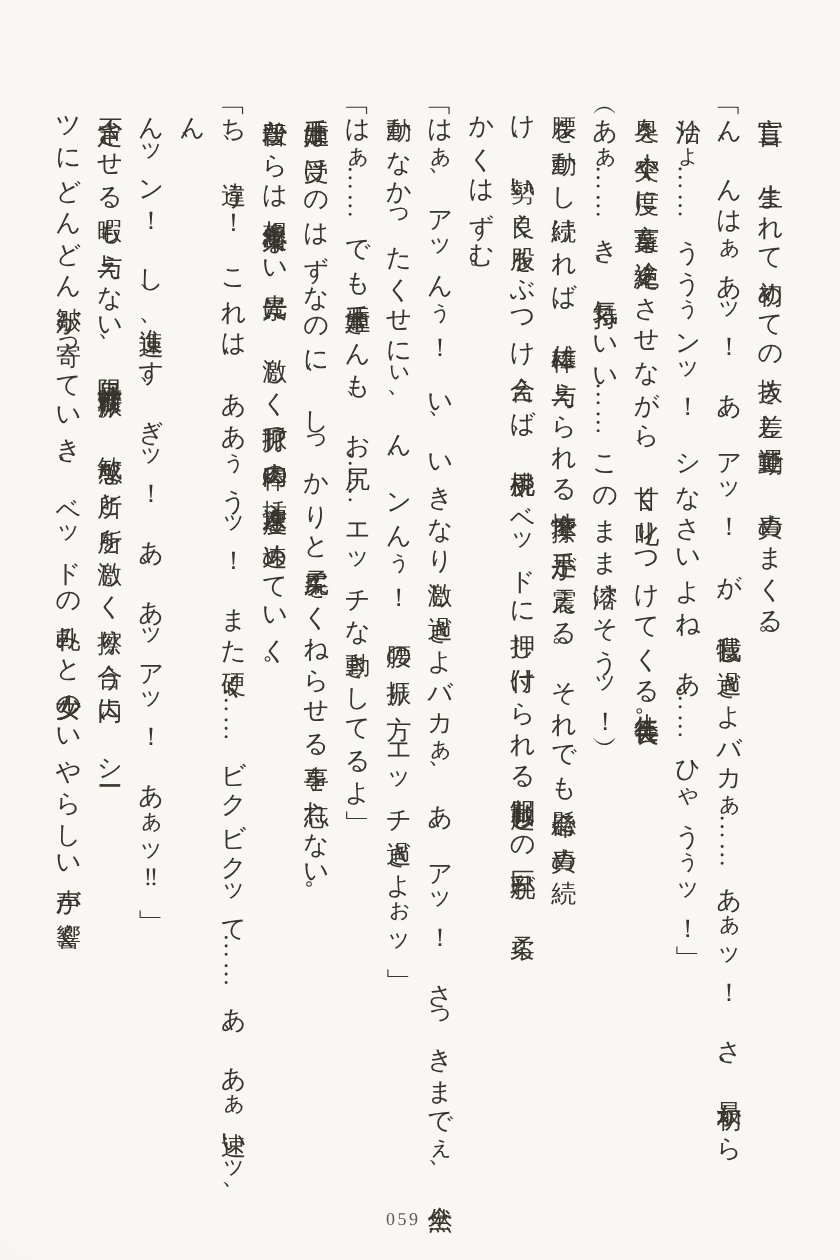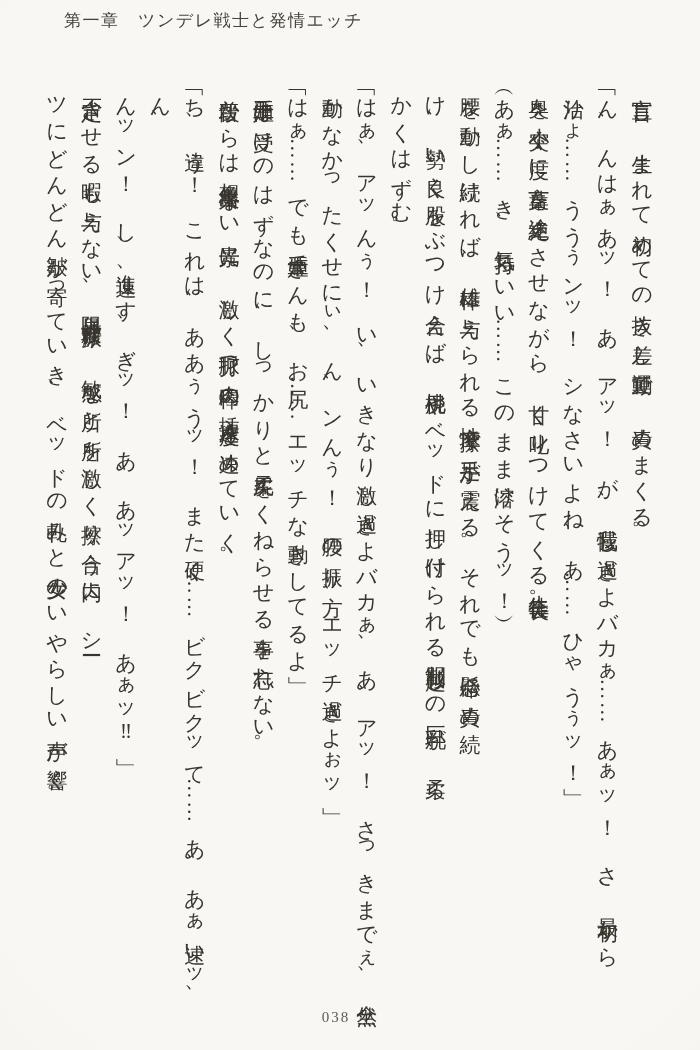--- a/index.html
+++ b/index.html
@@ -48,21 +48,20 @@
     font-size: 15px;
     letter-spacing: 2px;
     color: #5e5a52;
   }
 </style>
 </head>
 <body>
 
 <div class="page">
 
-  <div class="chapter-header">第一章　ツンデレ戦士と発情エッチ</div>
 
   <div class="text-block">
     <p>宣言し、生まれて初めての抜き差し運動で、責めまくる。</p>
     <p>「ん、んはぁあッ！　あ、アッ！　が、我慢し過ぎよバカぁ……あぁッ！　さ、最初から</p>
     <p>治りょ……ううぅンッ！　シなさいよね、あ……ひゃうぅッ！」</p>
     <p>奥を小突く度に言葉を途絶えさせながら、甘く叱りつけてくる生徒会長。</p>
     <p>（あぁ……き、気持ちいい……このまま溶けそうッ！）</p>
     <p>腰を動かし続ければ、雄棒に与えられる性摩擦で手足が震える。それでも懸命に責め続</p>
     <p>け、勢い良く股をぶつけ合えば、桃尻やベッドに押し付けられる制服越しの巨乳が、柔ら</p>
     <p>かくはずむ。</p>
@@ -70,15 +69,15 @@
     <p>動かなかったくせにぃ、ん、ンんぅ！　腰の振り方、エッチ過ぎよぉッ」</p>
     <p>「はぁ……でも千亜姫さんも、お尻……エッチな動きしてるよ」</p>
     <p>千亜姫は受けのはずなのに、しっかりと柔尻をくねらせる事を忘れない。</p>
     <p>普段からは想像出来ない光景に、激しく脈打つ肉棒の挿入速度を速めていく。</p>
     <p>「ち、違う！　これは、ああぅうッ！　また硬く……ビクビクッて……あ、あぁ速いッ、ん、</p>
     <p>んッン！　し、進速、す、ぎッ！　あ、あッアッ！　あぁッ‼」</p>
     <p>否定させる暇も与えない、限界寸前腰振り。敏感な所と所を激しく擦り合う内に、シー</p>
     <p>ツにどんどん皺が寄っていき、ベッドの軋みと少女のいやらしい声が響く。</p>
   </div>
 
-  <div class="page-number">038</div>
+  <div class="page-number">059</div>
 
 </div>
 
 </body></html>

